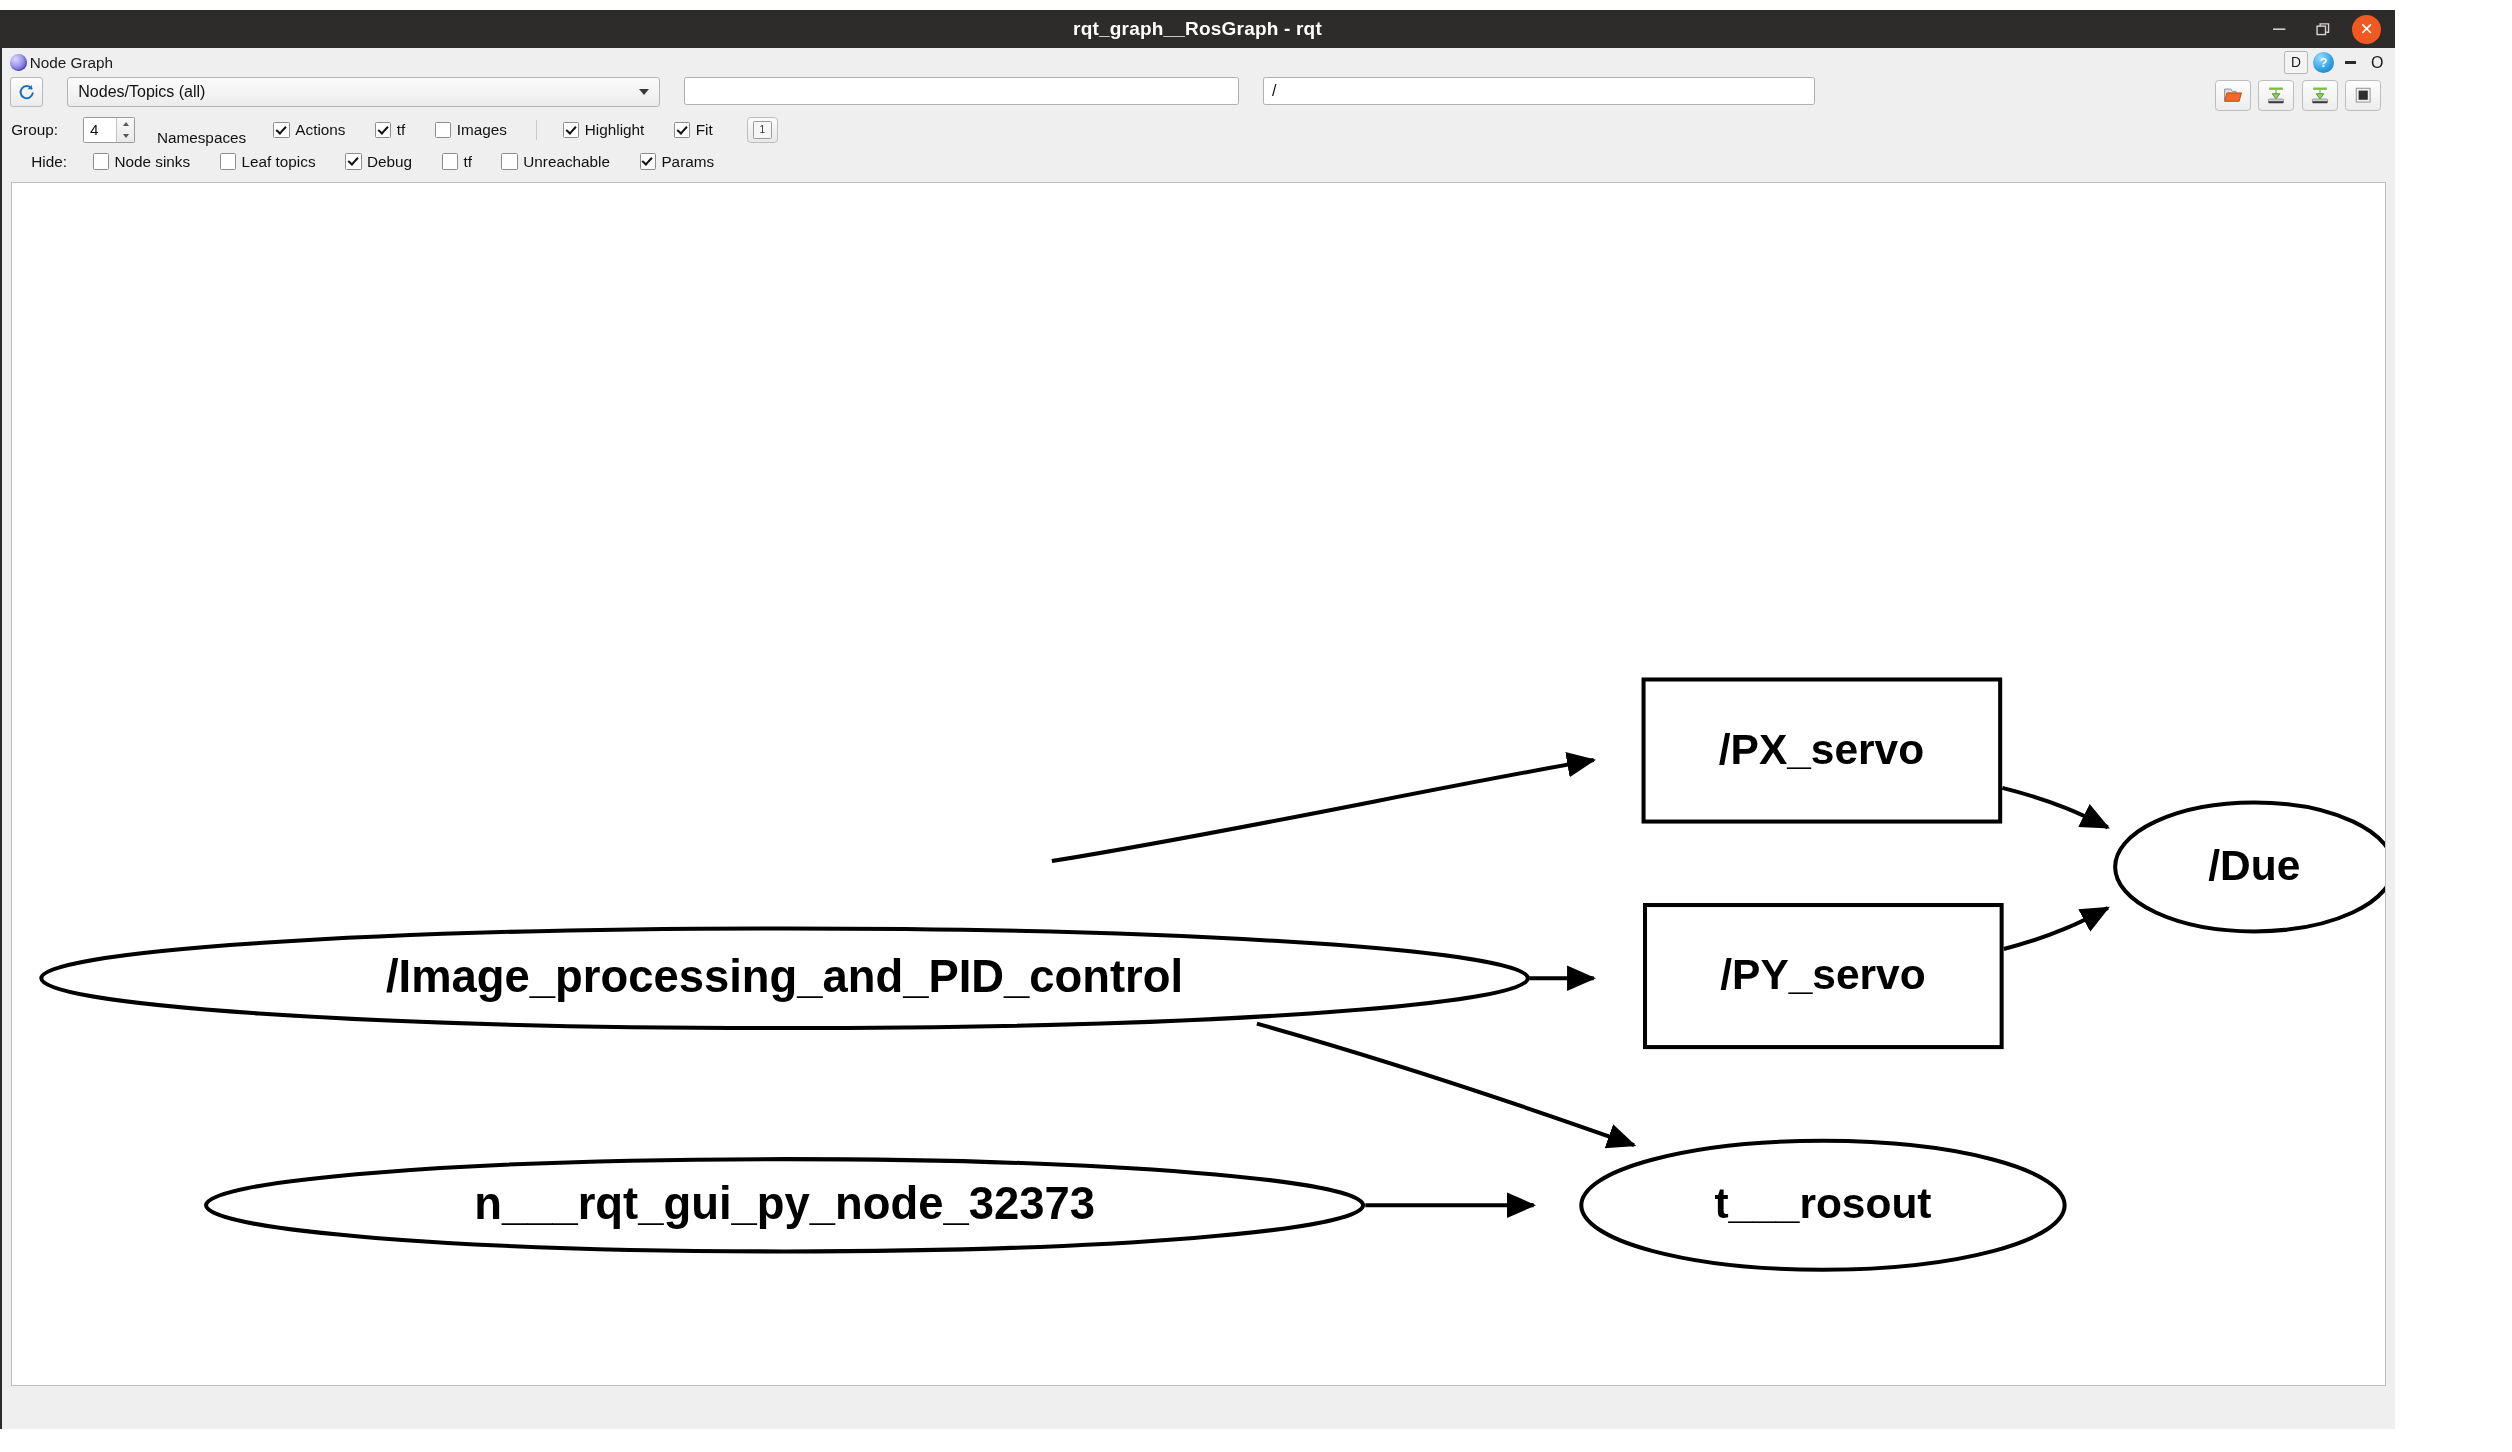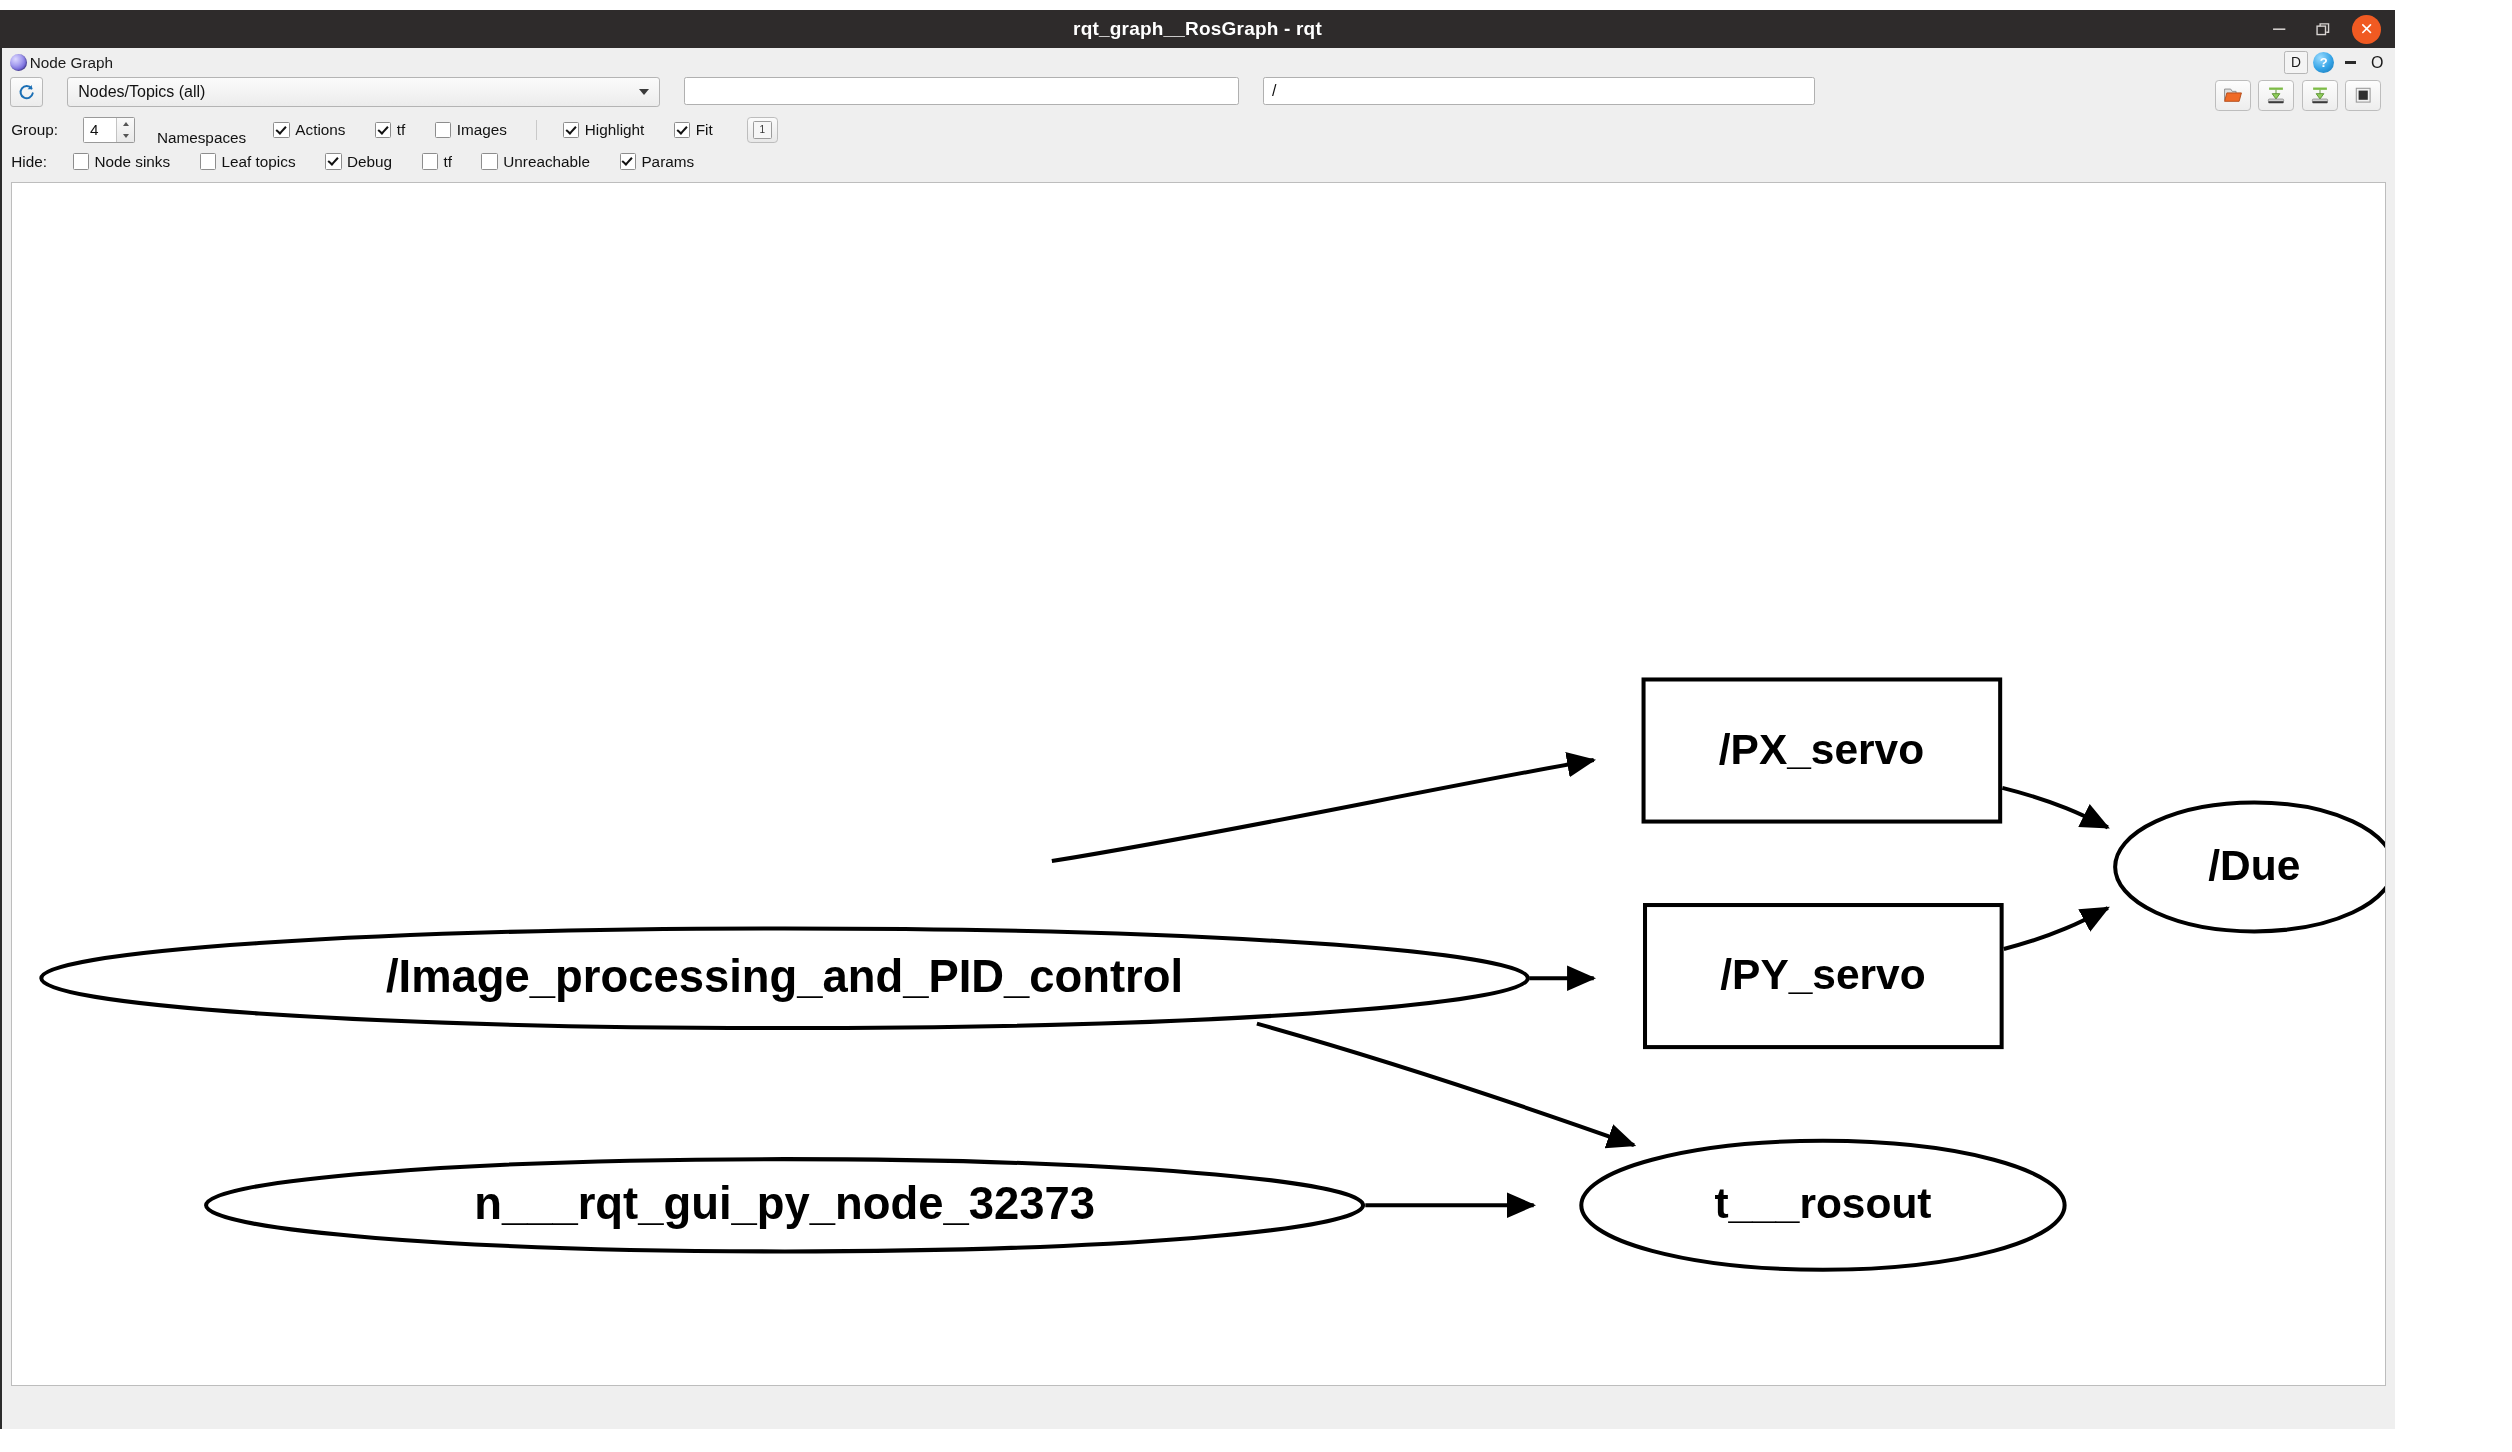--- a/index.html
+++ b/index.html
@@ -212,21 +212,21 @@
       </div>
       <div class="optitem">
         <span class="cb on"></span>
         <span>Fit</span>
       </div>
       <div class="numbtn">
         <span>1</span>
       </div>
     </div>
 
-    <div class="optrow" style="height:31px;">
+    <div class="optrow" style="height:31px;margin-left:20px;">
       <span class="lbl" style="margin-right:10.7px;">Hide:</span>
 
       <div class="optitem">
         <span class="cb"></span>
         <span>Node sinks</span>
       </div>
       <div class="optitem">
         <span class="cb"></span>
         <span>Leaf topics</span>
       </div>

